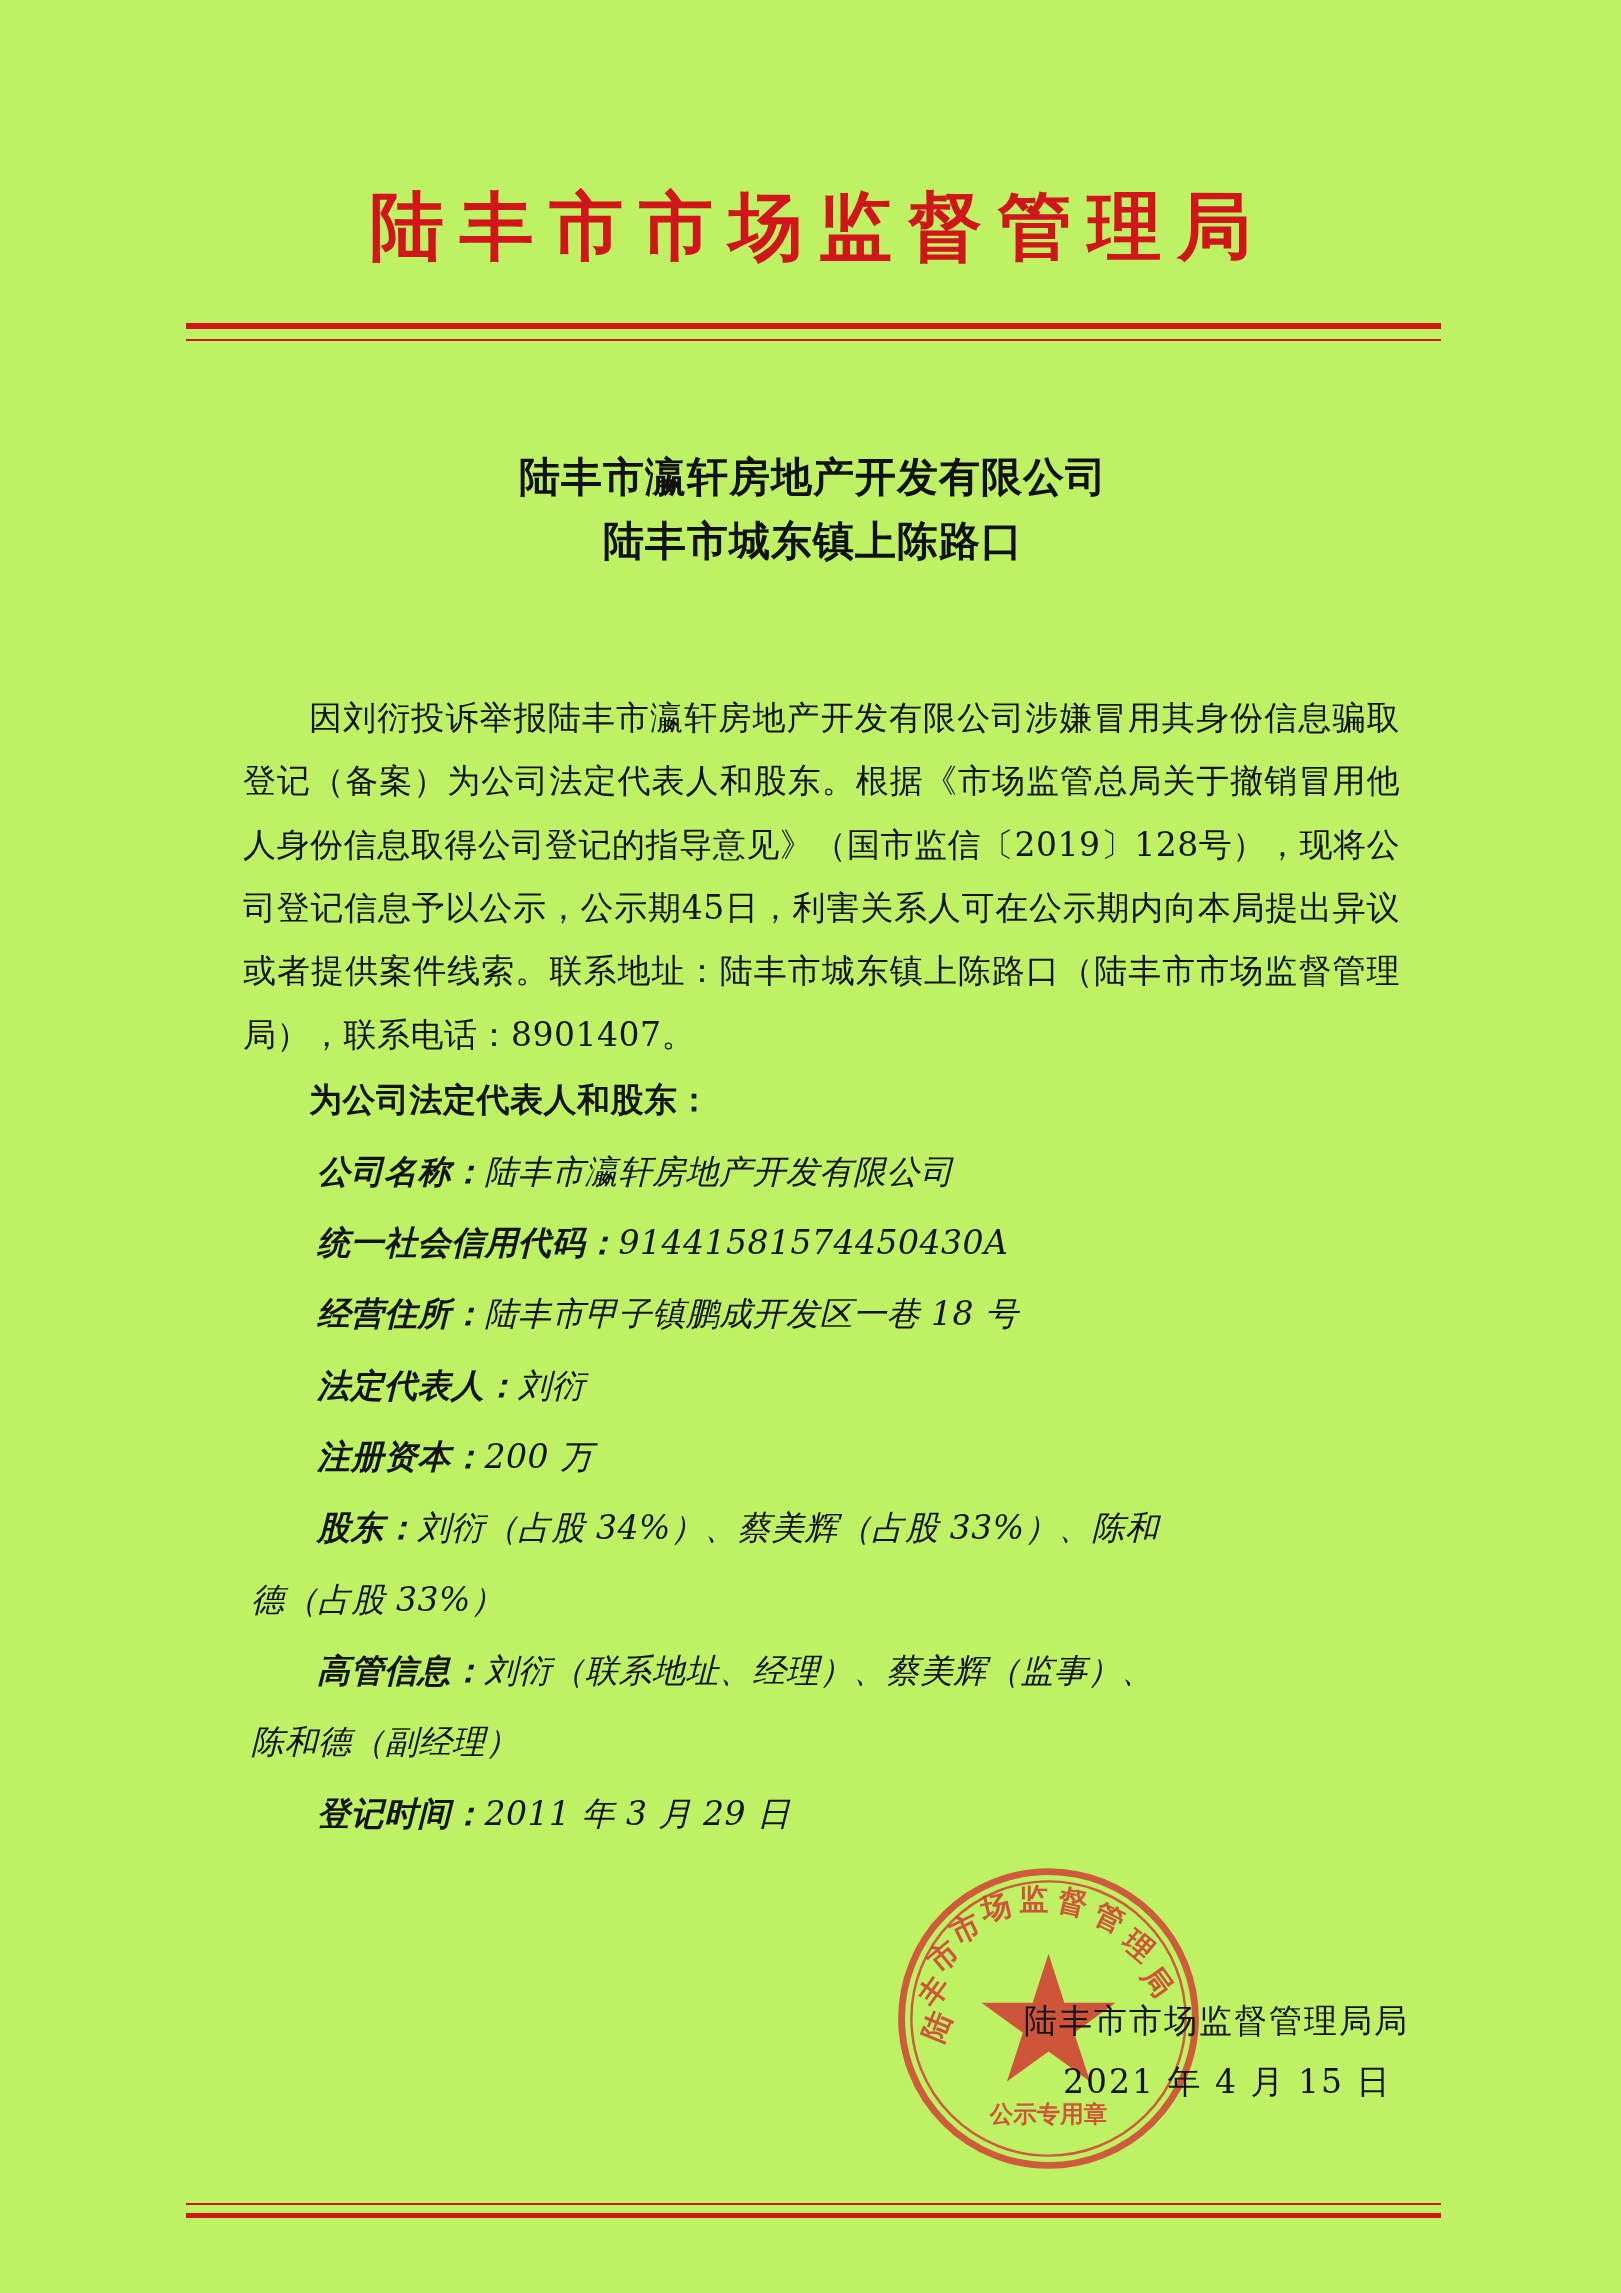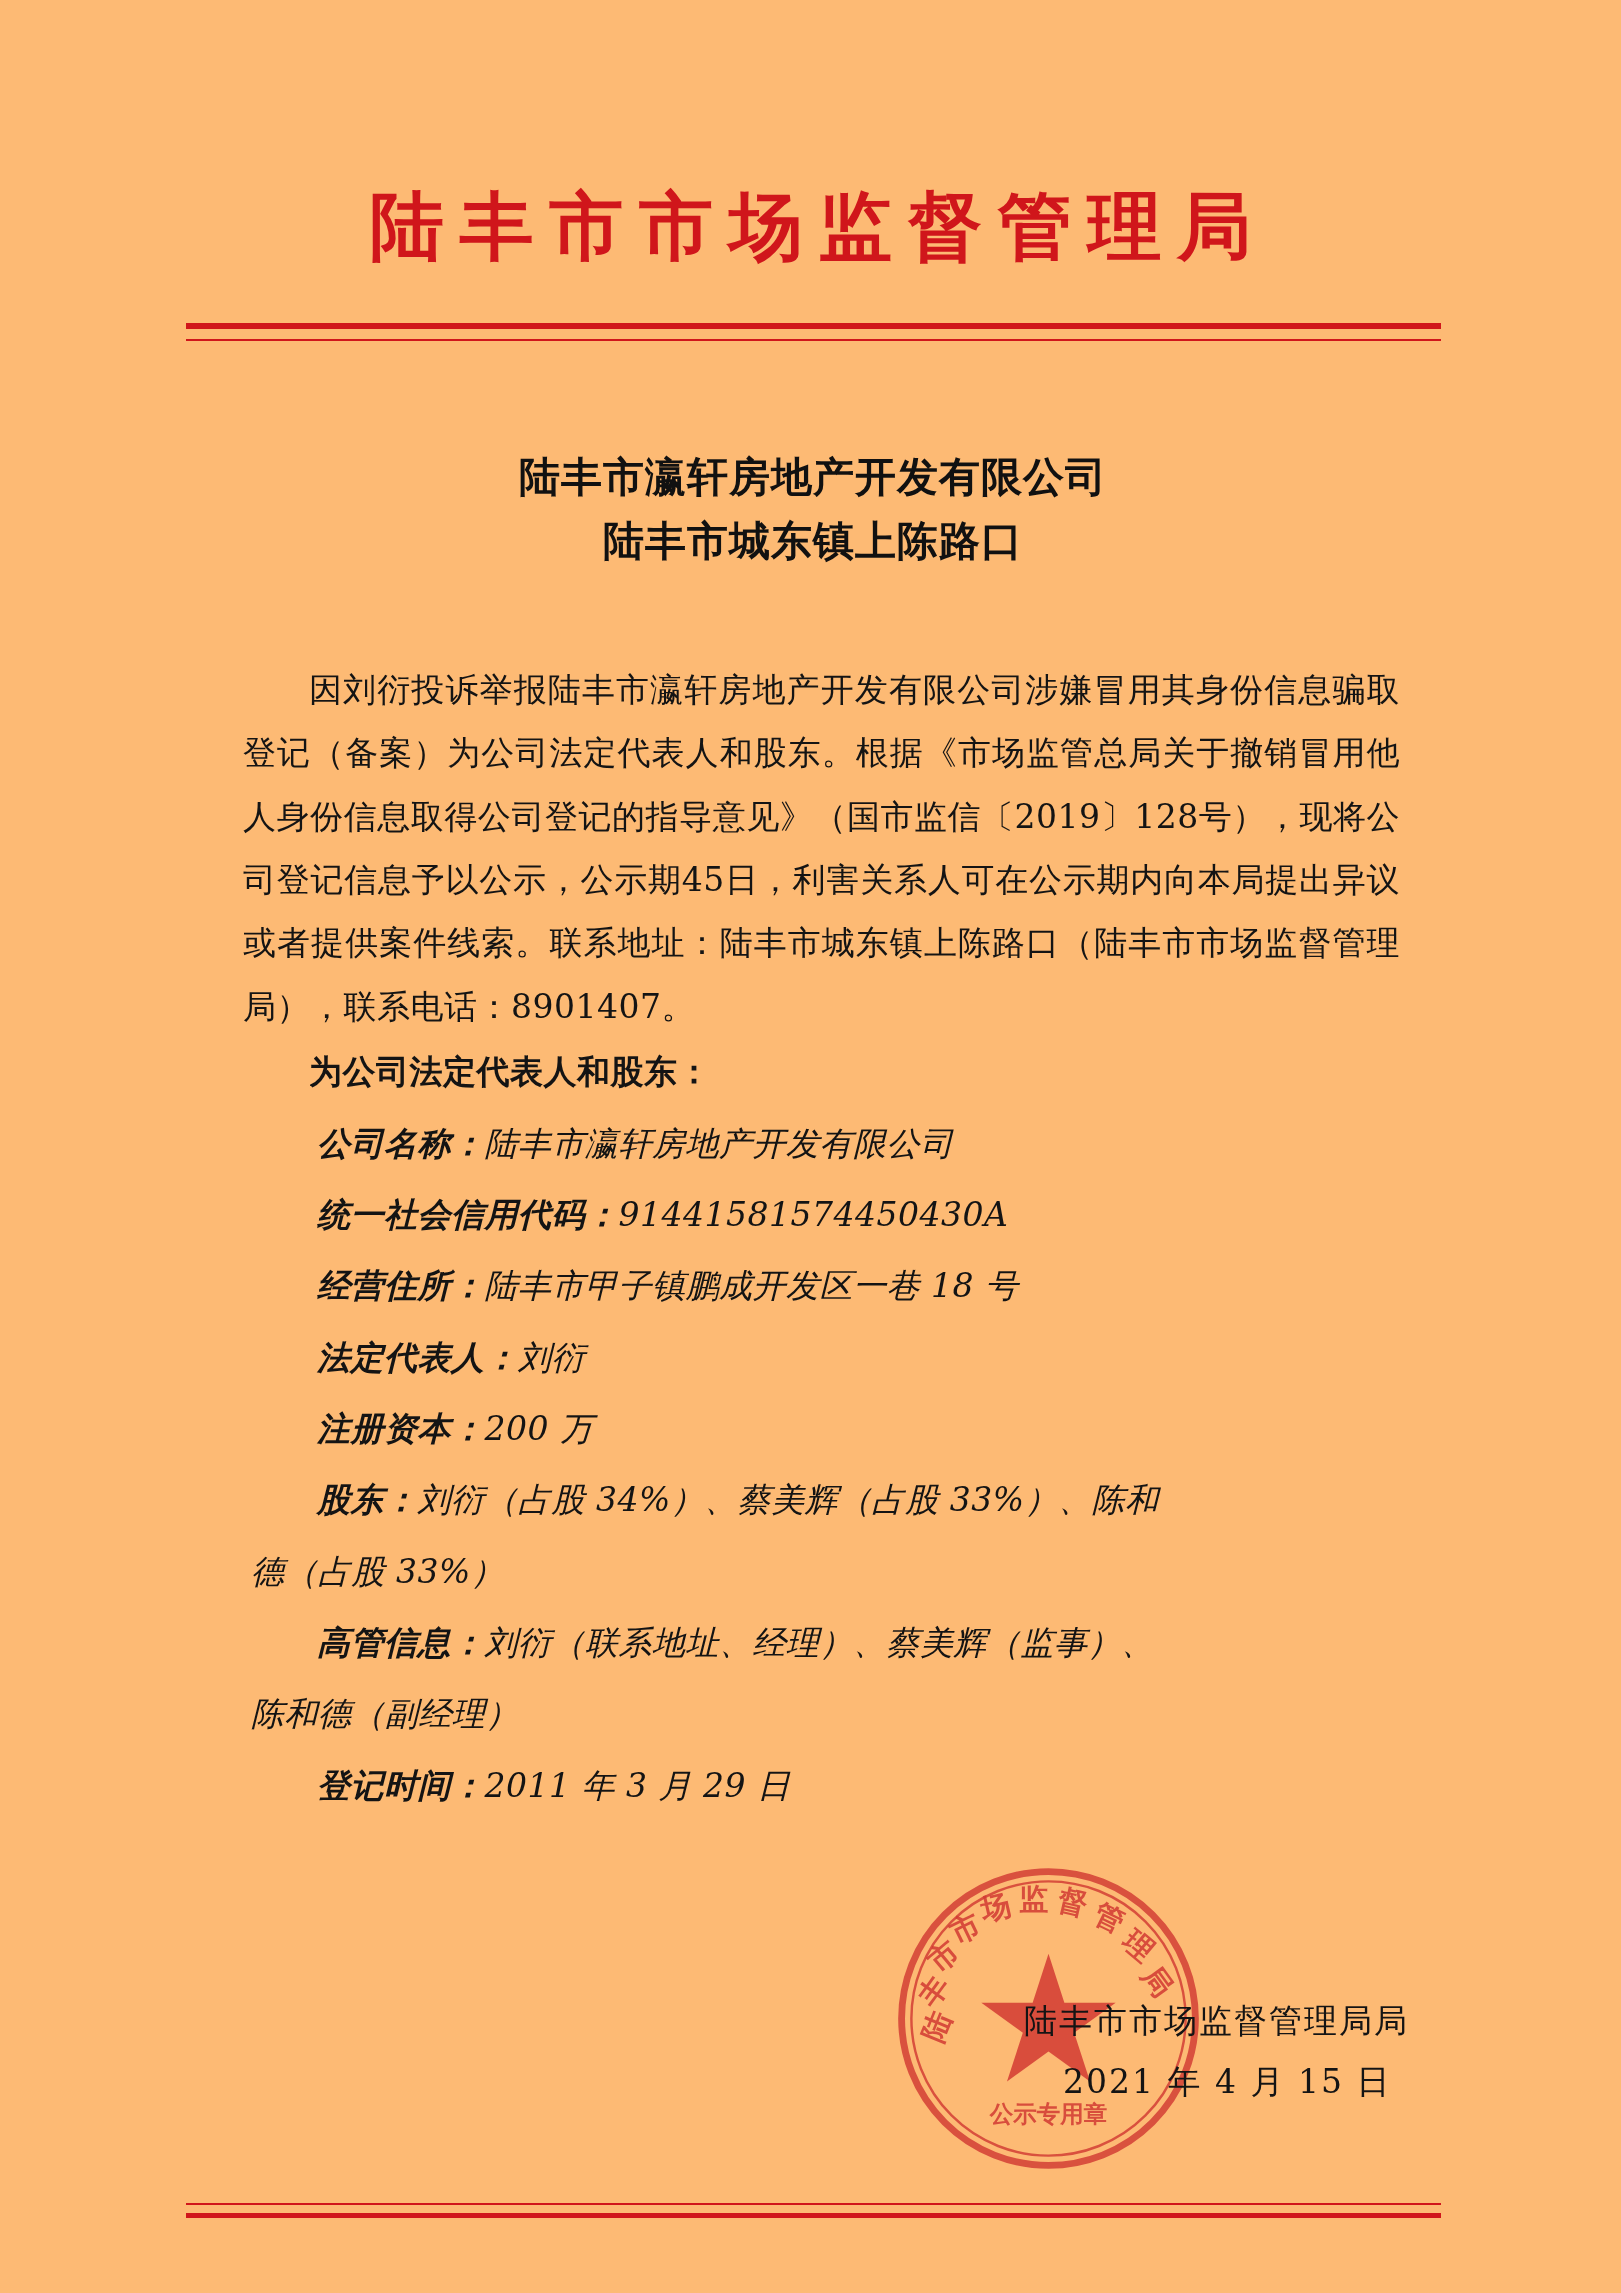--- a/index.html
+++ b/index.html
@@ -13,21 +13,21 @@
     font-family: "DejaVu Serif", "Liberation Serif", serif;
     color: #1a1a1a;
     position: relative;
     overflow: hidden;
   }
   .page {
     position: absolute;
     left: 0; top: 0;
     width: 1621px;
     height: 2294px;
-    background: #fdba74;
+    background: #bef264;
   }
 
   
   .masthead {
     position: absolute;
     left: 0;
     top: 186px;
     width: 1621px;
     text-align: center;
   }
@@ -69,21 +69,21 @@
     font-size: 41px;
     line-height: 1.55;
     letter-spacing: 1px;
     color: #111;
   }
 
   
   .body-block {
     position: absolute;
     left: 243px;
-    top: 658px;
+    top: 686px;
     width: 1157px;
     font-size: 33px;
     line-height: 1.92;
     letter-spacing: 0.5px;
     color: #141414;
     text-align: justify;
   }
   .para {
     text-indent: 2em;
     margin: 0 0 2px 0;

